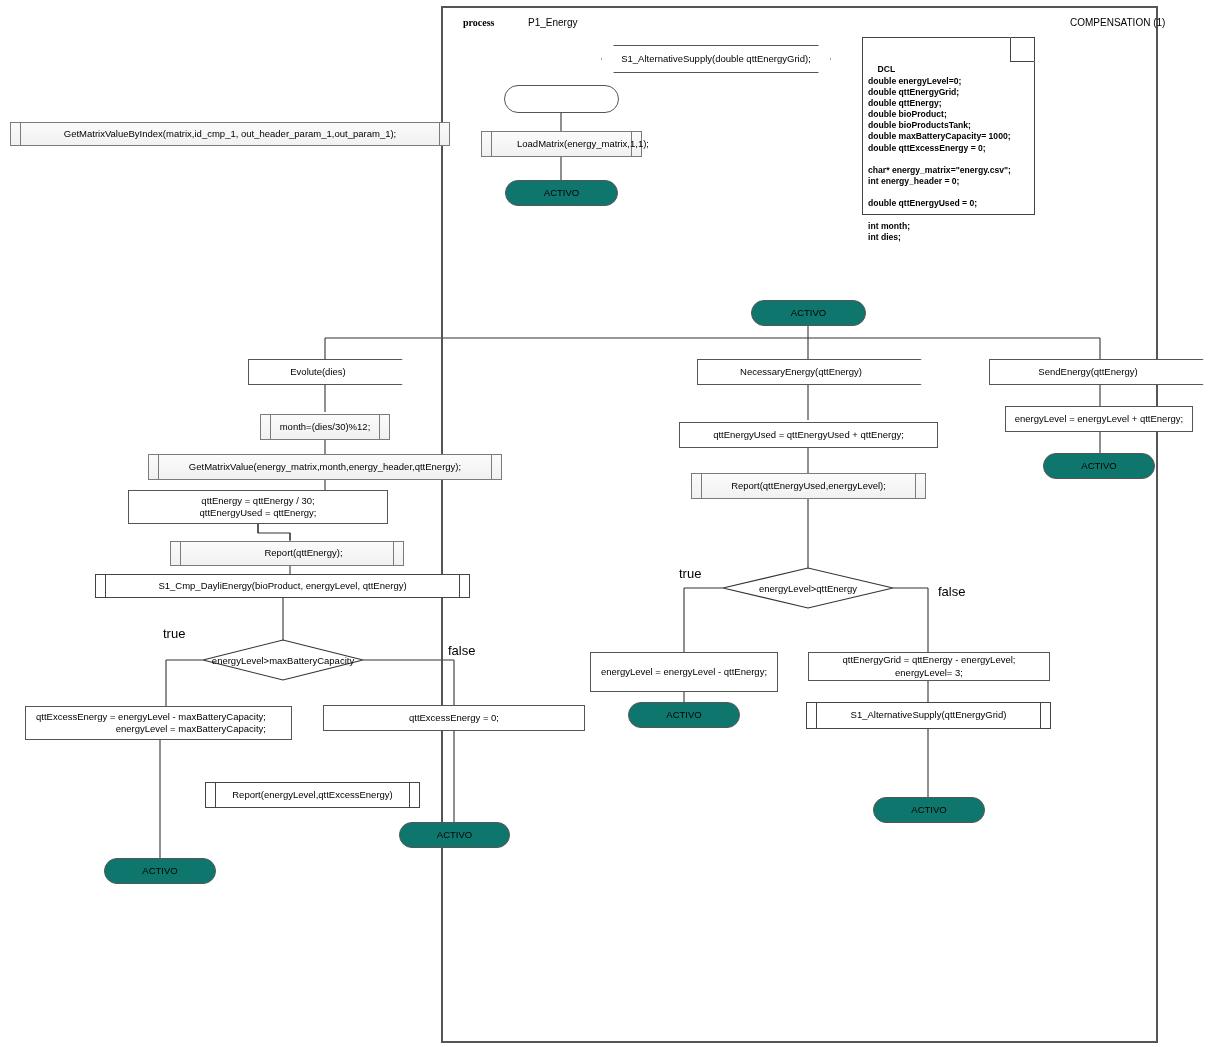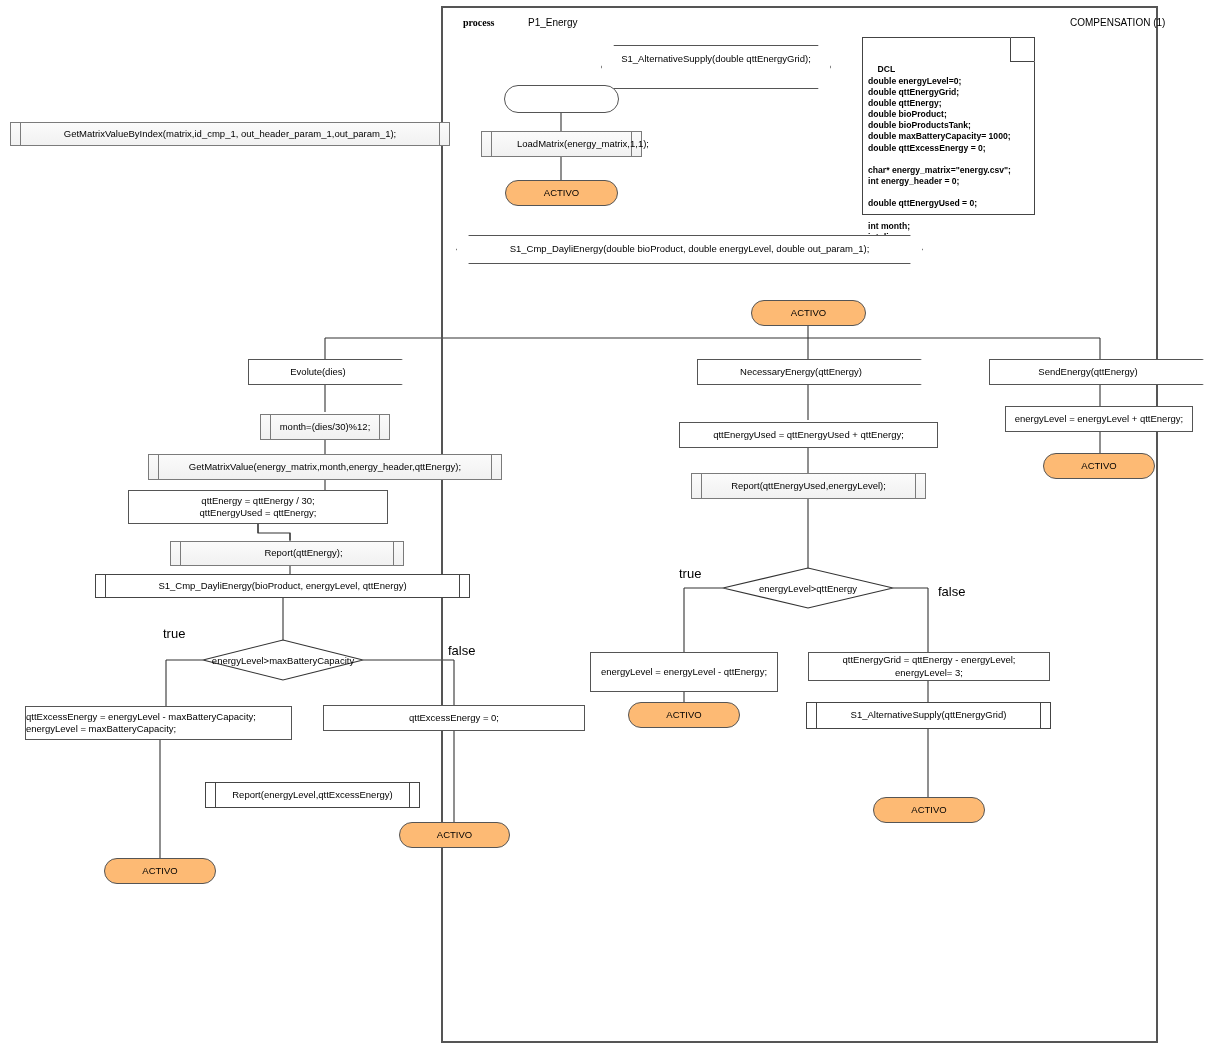--- a/index.html
+++ b/index.html
@@ -44,21 +44,21 @@
   .start {
     border: 1.4px solid #555;
     border-radius: 14px;
     background: #fff;
   }
 
   
   .state {
     border: 1.2px solid #555;
     border-radius: 999px;
-    background: #fdba74;
+    background: #0f766e;
   }
 
   
   .task {
     border: 1.2px solid #555;
     background: #fff;
   }
 
   
   .proc {
@@ -217,39 +217,35 @@
 
 char* energy_matrix="energy.csv";
 int energy_header = 0;
 
 double qttEnergyUsed = 0;
 
 int month;
 int dies;</span>
   </div>
 
-  <div class="hexsig" style="left:601px; top:45px; width:230px; height:44px;">
+  <div class="hexsig" style="left:601px; top:45px; width:230px; height:28px;">
     <div class="body" style="clip-path:polygon(13px 0, calc(100% - 13px) 0, 100% 50%, calc(100% - 13px) 100%, 13px 100%, 0 50%);"></div>
     <div class="node" style="left:0;top:0;width:230px;height:28px;">S1_AlternativeSupply(double qttEnergyGrid);</div>
   </div>
 
   <div class="proc" style="left:10px; top:122px; width:440px; height:24px;"></div>
   <div class="node" style="left:10px; top:122px; width:440px; height:24px;">GetMatrixValueByIndex(matrix,id_cmp_1, out_header_param_1,out_param_1);</div>
 
   <div class="node start" style="left:504px; top:85px; width:115px; height:28px;"></div>
 
   <div class="proc" style="left:481px; top:131px; width:161px; height:26px;"></div>
   <div class="node" style="left:481px; top:131px; width:168px; height:26px;padding-left:36px;">LoadMatrix(energy_matrix,1,1);</div>
 
   <div class="node state" style="left:505px; top:180px; width:113px; height:26px;">ACTIVO</div>
 
-  <div class="hexsig" style="left:456px; top:235px; width:467px; height:29px;">
-    <div class="body" style="clip-path:polygon(13px 0, calc(100% - 13px) 0, 100% 50%, calc(100% - 13px) 100%, 13px 100%, 0 50%);"></div>
-    <div class="node" style="left:0;top:0;width:467px;height:29px;">S1_Cmp_DayliEnergy(double bioProduct, double energyLevel, double out_param_1);</div>
-  </div>
 
   <div class="node state" style="left:751px; top:300px; width:115px; height:26px;">ACTIVO</div>
 
   <div class="input-sig-wrap" style="left:248px; top:359px; width:155px; height:26px;">
     <div class="ol"></div>
     <div class="node" style="left:0;top:0;width:140px;height:26px;">Evolute(dies)</div>
   </div>
 
   <div class="proc" style="left:260px; top:414px; width:130px; height:26px;"></div>
   <div class="node" style="left:260px; top:414px; width:130px; height:26px;">month=(dies/30)%12;</div>
@@ -268,21 +264,21 @@
 
   <div class="decision" style="left:203px; top:640px; width:160px; height:40px;">
     <svg viewBox="0 0 160 40" style="position:absolute;inset:0;width:160px;height:40px;overflow:visible;">
       <polygon points="0,20 80,0 160,20 80,40" fill="#fff" stroke="#333" stroke-width="1.1"></polygon>
     </svg>
     <div class="lbl">energyLevel&gt;maxBatteryCapacity</div>
   </div>
   <div class="edge-label" style="left:163px; top:626px;">true</div>
   <div class="edge-label" style="left:448px; top:643px;">false</div>
 
-  <div class="node task" style="left:25px; top:706px; width:267px; height:34px; justify-content:flex-start; text-align:left;">qttExcessEnergy = energyLevel - maxBatteryCapacity;
+  <div class="node task" style="left:25px; top:706px; width:267px; height:34px; justify-content:flex-start; padding-left:10px; text-align:right;">qttExcessEnergy = energyLevel - maxBatteryCapacity;
 energyLevel = maxBatteryCapacity;</div>
 
   <div class="proc white" style="left:205px; top:782px; width:215px; height:26px;"></div>
   <div class="node" style="left:205px; top:782px; width:215px; height:26px;">Report(energyLevel,qttExcessEnergy)</div>
 
   <div class="node state" style="left:104px; top:858px; width:112px; height:26px;">ACTIVO</div>
 
   <div class="node task" style="left:323px; top:705px; width:262px; height:26px;">qttExcessEnergy = 0;</div>
 
   <div class="node state" style="left:399px; top:822px; width:111px; height:26px;">ACTIVO</div>

